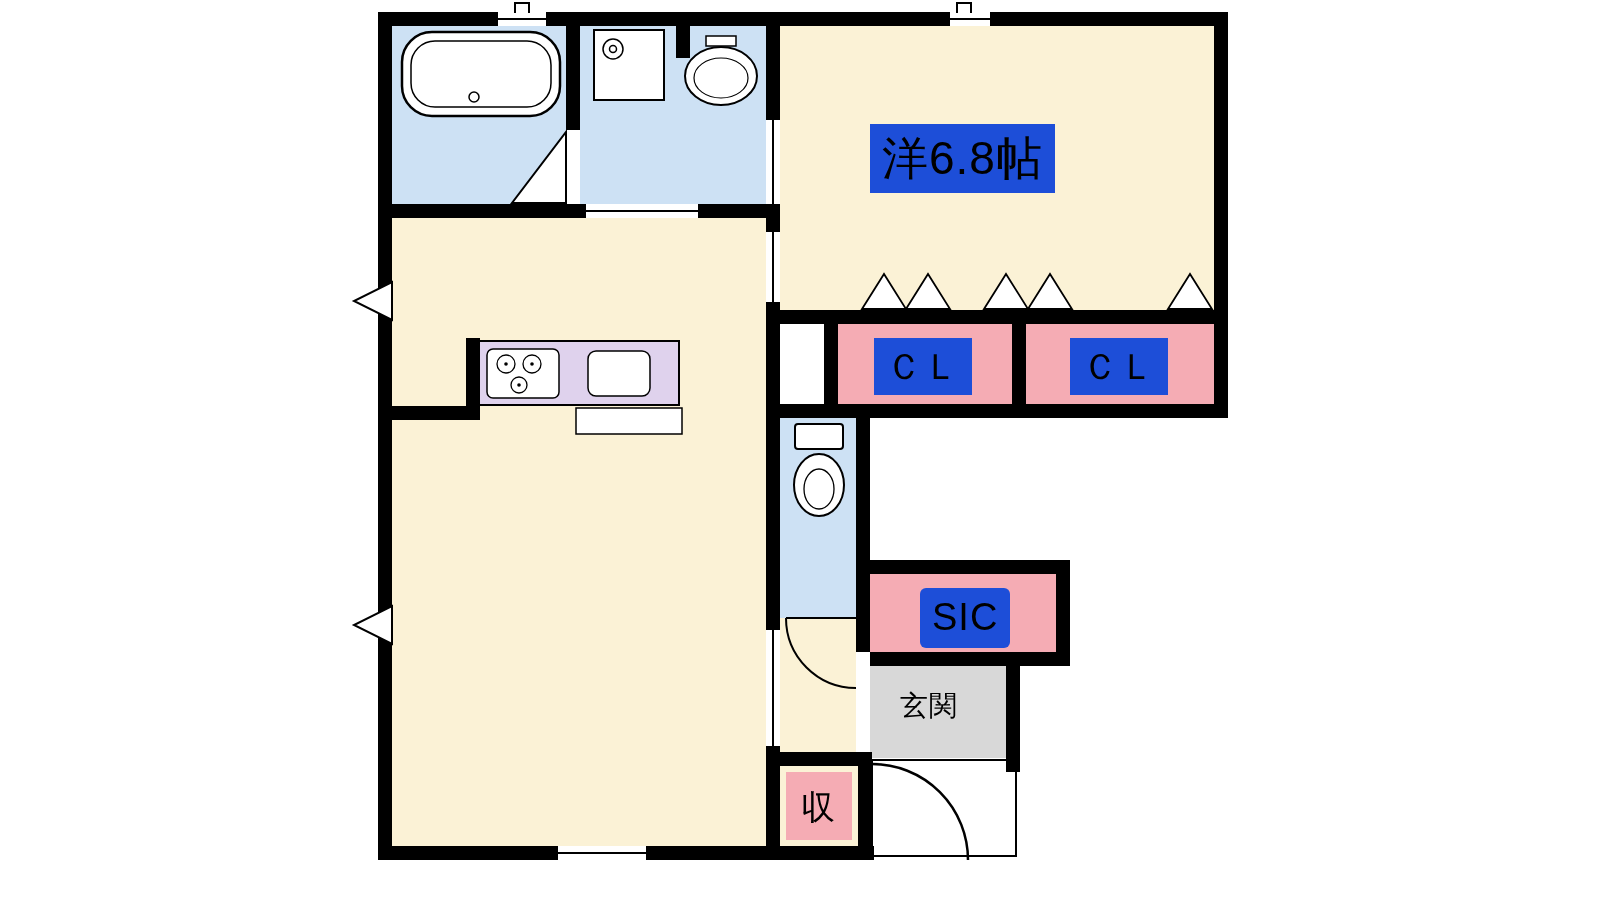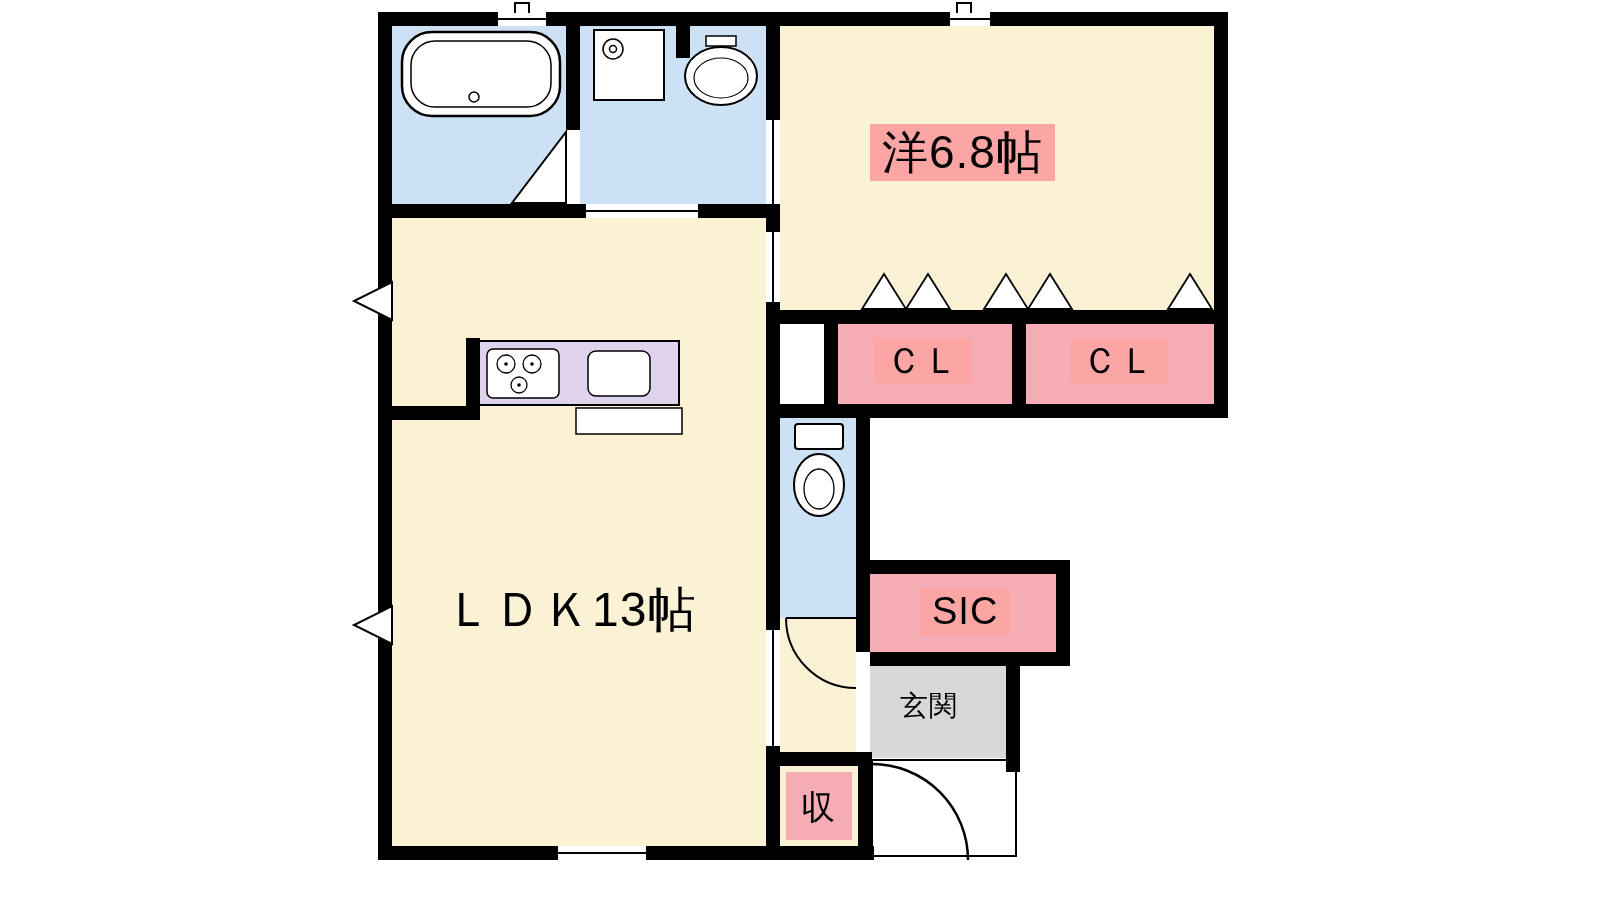--- a/index.html
+++ b/index.html
@@ -53,21 +53,21 @@
     pointer-events: none;
   }
 
   .lbl {
     position: absolute;
     color: #000;
     white-space: nowrap;
     line-height: 1.15;
     letter-spacing: 1px;
   }
-  .lbl.boxed { background: #fca5a5; padding: 2px 12px; }
+  .lbl.boxed { background: #1d4ed8; padding: 8px 12px; }
 </style>
 </head>
 <body>
 
 <div id="plan">
 
   <div class="room wet" style="left:392px;  top:26px;  width:174px; height:178px;"></div>
   <div class="room wet" style="left:580px;  top:26px;  width:186px; height:178px;"></div>
   <div class="room floor" style="left:780px;  top:26px;  width:434px; height:284px;"></div>
   <div class="room floor" style="left:392px;  top:218px; width:374px; height:628px;"></div>
@@ -183,25 +183,24 @@
       <line x1="786" y1="618" x2="856" y2="618"></line>
     </g>
 
     <g fill="none" stroke="#000" stroke-width="2.5">
       <path d="M 872 764 A 96 96 0 0 1 968 860"></path>
     </g>
   </svg>
 
   <div class="lbl boxed" style="left:870px;  top:124px; font-size:46px;">洋6.8帖</div>
 
-  <div class="lbl" style="left:445px; top:582px; font-size:48px;">ＬＤＫ13帖</div>
 
   <div class="lbl boxed" style="left:874px;  top:338px; font-size:36px;">ＣＬ</div>
 
   <div class="lbl boxed" style="left:1070px; top:338px; font-size:36px;">ＣＬ</div>
 
-  <div class="lbl boxed" style="left:920px;  top:588px; font-size:38px;">SIC</div>
+  <div class="lbl boxed" style="left:920px;  top:588px; font-size:38px;border-radius:6px;">SIC</div>
 
   <div class="lbl" style="left:900px; top:690px; font-size:28px;">玄関</div>
 
   <div class="lbl" style="left:801px; top:788px; font-size:34px;">収</div>
 
 </div>
 
 </body></html>

